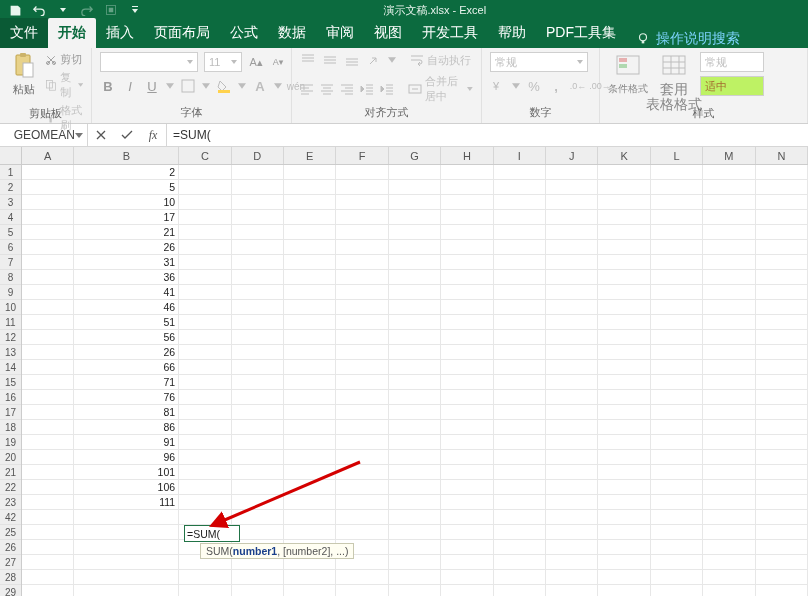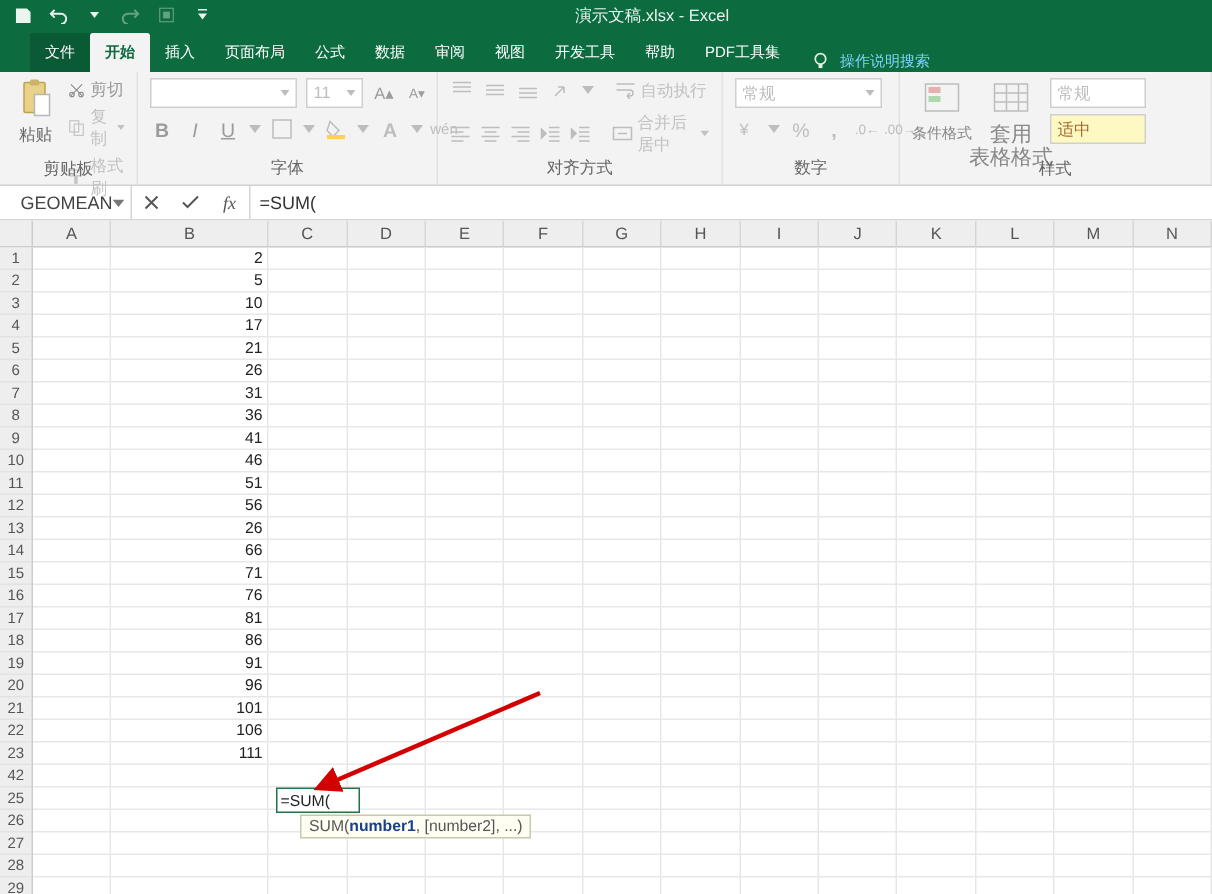--- a/index.html
+++ b/index.html
@@ -6,21 +6,21 @@
   html, body { width: 808px; height: 596px; overflow: hidden; background: #fff; }
 
   
   .titlebar { height: 20px; background: #0c6b3f; color: #fff; display: flex; align-items: center; font-size: 11px; }
   .qat { display: flex; align-items: center; gap: 10px; padding-left: 8px; }
   .qat .ico { width: 14px; height: 14px; display: flex; align-items: center; justify-content: center; color: #e9f5ee; }
   .qat .ico.disabled { opacity: .4; }
   .titlebar .title { position: absolute; left: 50%; transform: translateX(-20%); white-space: nowrap; color: #eaf4ee; }
 
   
-  .tabs { height: 28px; background: #0c6b3f; display: flex; align-items: flex-end; padding-left: 20px; color: #fff; font-size: 10px; }
+  .tabs { height: 28px; background: #0c6b3f; display: flex; align-items: flex-end; padding-left: 0; color: #fff; font-size: 14px; }
   .tab { padding: 6px 10px 6px; cursor: pointer; }
   .tab.active { background: #f3f3f3; color: #0c6b3f; border-radius: 2px 2px 0 0; font-weight: bold; }
   .tab.file { background: #0a5a35; color: #fff; }
   .tell { display: flex; align-items: center; gap: 6px; padding: 0 10px; color: #7dd3fc; }
   .tell .bulb { width: 14px; height: 14px; }
 
   
   .ribbon { height: 76px; background: #f3f3f3; border-bottom: 1px solid #d0d0d0; display: flex; }
   .group { border-right: 1px solid #e1e1e1; padding: 4px 8px 2px; display: flex; flex-direction: column; justify-content: space-between; }
   .group-label { text-align: center; font-size: 11px; color: #666; height: 16px; line-height: 14px; position: relative; }
@@ -362,21 +362,21 @@
               <path stroke="#bdbdbd" d="M2 9h22M2 15h22M10 3v18M18 3v18"></path>
             </svg>
           </span>
         <span style="font-size:14px;white-space:pre;color:#888;text-align:center;line-height:1.1">套用
 表格格式</span>
       </div>
       <div style="display:flex;flex-direction:column;gap:4px">
         <div class="styles-combo">
             <span>常规</span>
           </div>
-        <div class="styles-combo" style="background:#fef9c3;color:#a36b2e">
+        <div class="styles-combo" style="background:#bef264;color:#a36b2e">
             <span>适中</span>
           </div>
       </div>
     </div>
     <div class="group-label">样式</div>
   </div>
 </div>
 
 <div class="fbar">
   <div class="namebox">

